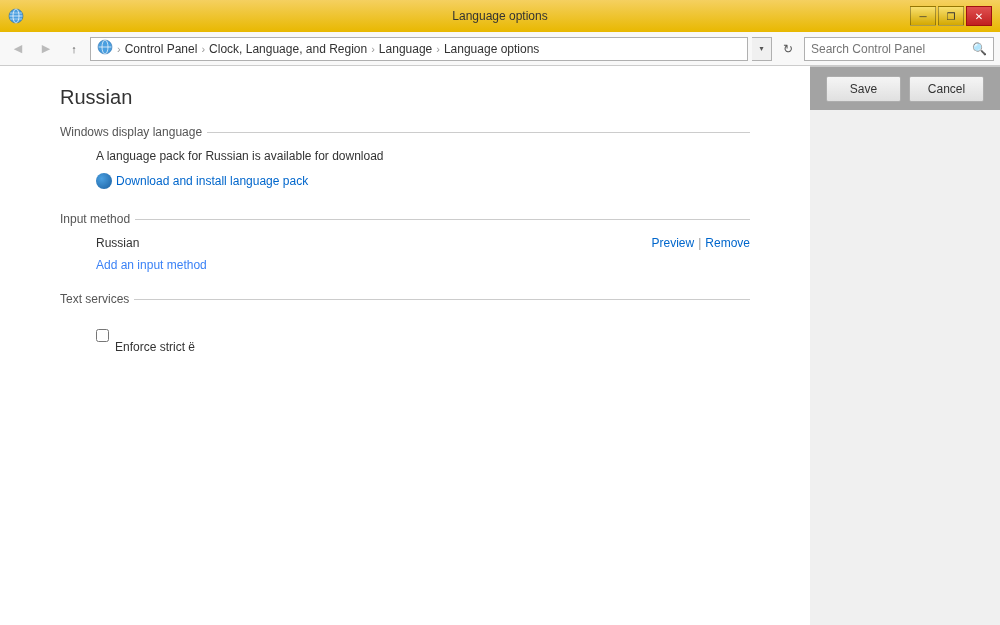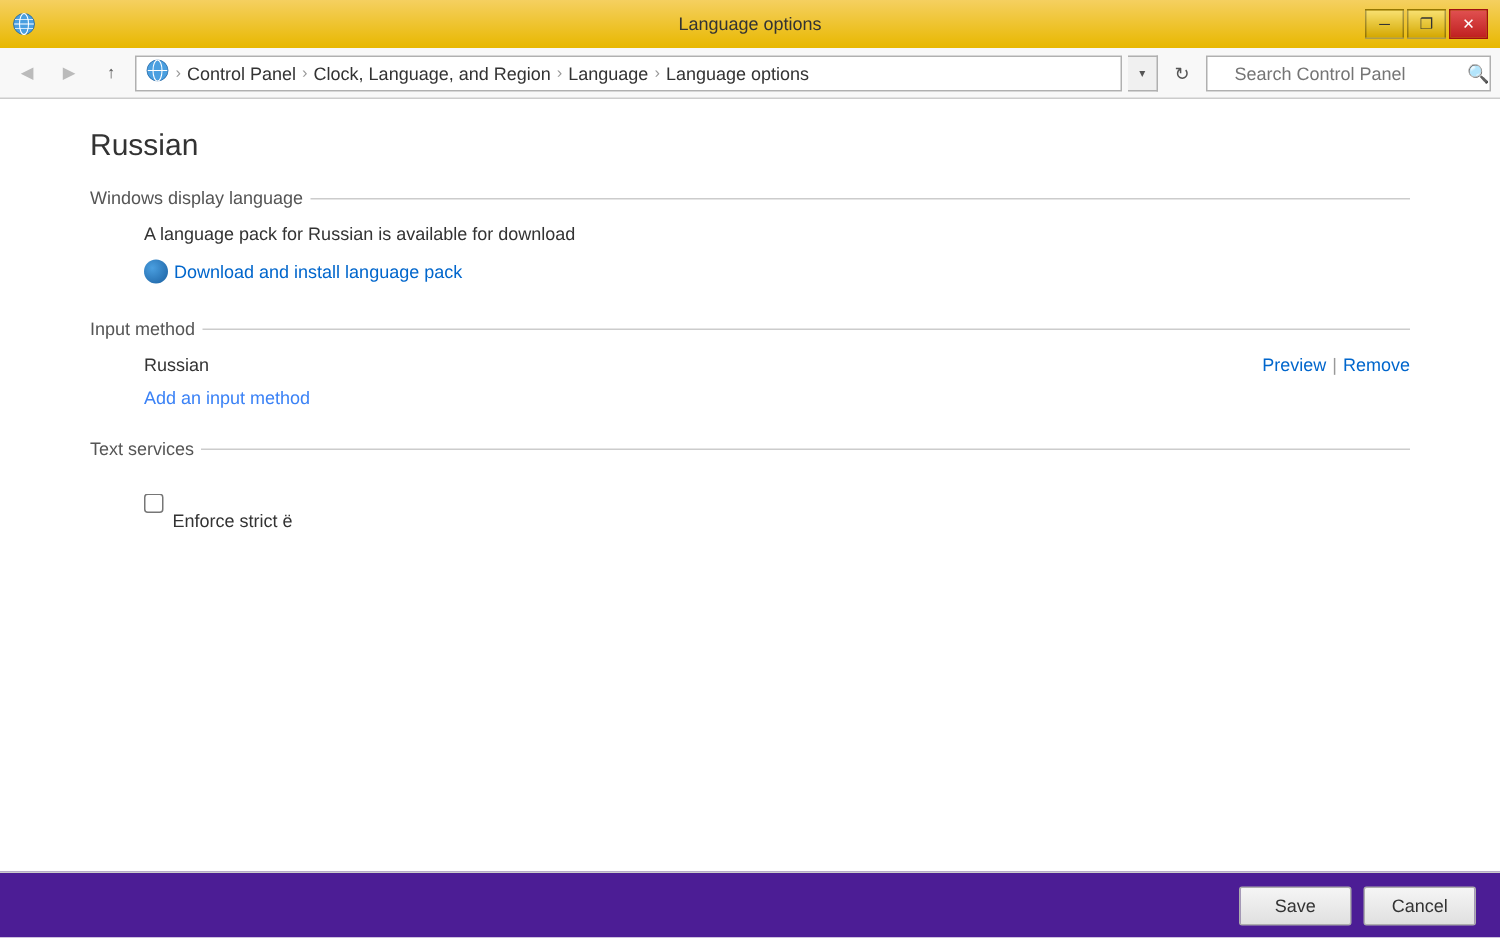--- a/index.html
+++ b/index.html
@@ -119,39 +119,39 @@
       cursor: pointer;
       font-size: 12px;
       color: #555;
     }
     .search-box {
       width: 190px; height: 24px;
       border: 1px solid #b0b0b0;
       background: white;
       display: flex;
       align-items: center;
-      padding: 0 18px;
+      padding: 0 6px;
     }
     .search-input {
       border: none; outline: none;
       font-size: 12px;
       color: #999;
       flex: 1;
       background: transparent;
     }
     .search-icon-btn {
       color: #666;
       font-size: 12px;
       cursor: pointer;
     }
 
     
     .main-area {
       display: flex;
-      flex-direction: column;
+      flex-direction: row;
       height: calc(625px - 32px - 34px);
     }
     .content-area {
       flex: 1;
       background: white;
       padding: 20px 60px;
       overflow-y: auto;
     }
 
     
@@ -262,21 +262,21 @@
       cursor: pointer;
     }
     .checkbox-label {
       font-size: 12px;
       color: #333;
       margin-top: 24px;
     }
 
     
     .bottom-bar {
-      background: #4c1d95;
+      background: #a3a3a3;
       border-top: 1px solid #ccc;
       height: 44px;
       display: flex;
       align-items: center;
       justify-content: flex-end;
       padding: 0 16px;
       gap: 8px;
     }
     .bottom-btn {
       min-width: 75px;

